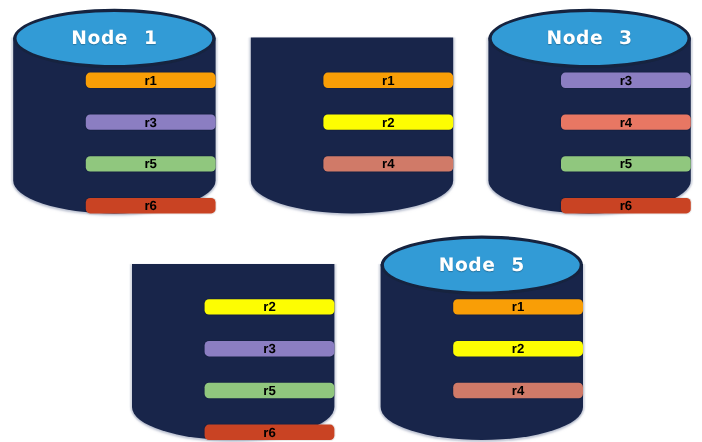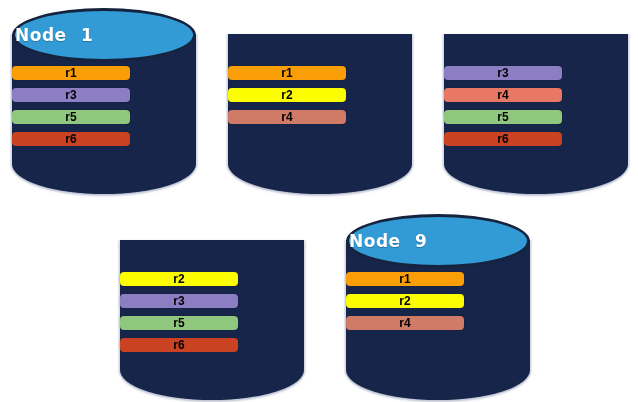--- a/index.html
+++ b/index.html
@@ -36,42 +36,42 @@
     top: 0;
     left: 0;
     width: 184px;
     height: 54px;
     box-sizing: border-box;
     background: var(--cyl-top);
     border: 3px solid var(--cyl-outline);
     border-radius: 50%;
     display: flex;
     align-items: center;
-    justify-content: flex-start;
+    justify-content: center;
     z-index: 2;
   }
   .node-label {
     color: var(--label-color);
     font-weight: bold;
     font-size: 17px;
     letter-spacing: 0.5px;
     word-spacing: 8px;
     text-shadow: 0 1px 1px rgba(0,0,0,0.25);
     white-space: pre;
   }
   .bars {
     position: absolute;
     top: 58px;
     left: 0;
     right: 0;
     z-index: 3;
     display: flex;
     flex-direction: column;
-    align-items: flex-start;
-    gap: 8px;
+    align-items: flex-end;
+    gap: 24px;
   }
   .bar {
     width: 118px;
     height: 14px;
     border-radius: 4px;
     text-align: center;
     color: var(--bar-text);
     font-family: "Liberation Sans", sans-serif;
     font-weight: bold;
     font-size: 12px;
@@ -106,36 +106,39 @@
   </div>
 
   <div class="node" style="left: 444px; top: 8px;">
     <div class="cyl-body"></div>
     <div class="bars">
         <div class="bar" style="background: rgb(139, 126, 194);">r3</div>
         <div class="bar" style="background: rgb(232, 119, 99);">r4</div>
         <div class="bar" style="background: rgb(144, 199, 126);">r5</div>
         <div class="bar" style="background: rgb(201, 67, 35);">r6</div>
       </div>
+    <div class="cyl-top">
+      <span class="node-label">Node 3</span>
+    </div>
   </div>
 
   <div class="node" style="left: 120px; top: 214px;">
     <div class="cyl-body"></div>
     <div class="bars">
         <div class="bar" style="background: rgb(253, 253, 2);">r2</div>
         <div class="bar" style="background: rgb(139, 126, 194);">r3</div>
         <div class="bar" style="background: rgb(144, 199, 126);">r5</div>
         <div class="bar" style="background: rgb(201, 67, 35);">r6</div>
       </div>
   </div>
 
   <div class="node" style="left: 346px; top: 214px;">
     <div class="cyl-body"></div>
     <div class="bars">
         <div class="bar" style="background: rgb(249, 158, 6);">r1</div>
         <div class="bar" style="background: rgb(253, 253, 2);">r2</div>
         <div class="bar" style="background: rgb(208, 122, 104);">r4</div>
       </div>
     <div class="cyl-top">
-      <span class="node-label">Node 9</span>
+      <span class="node-label">Node 5</span>
     </div>
   </div>
 </div>
 
 </body></html>

